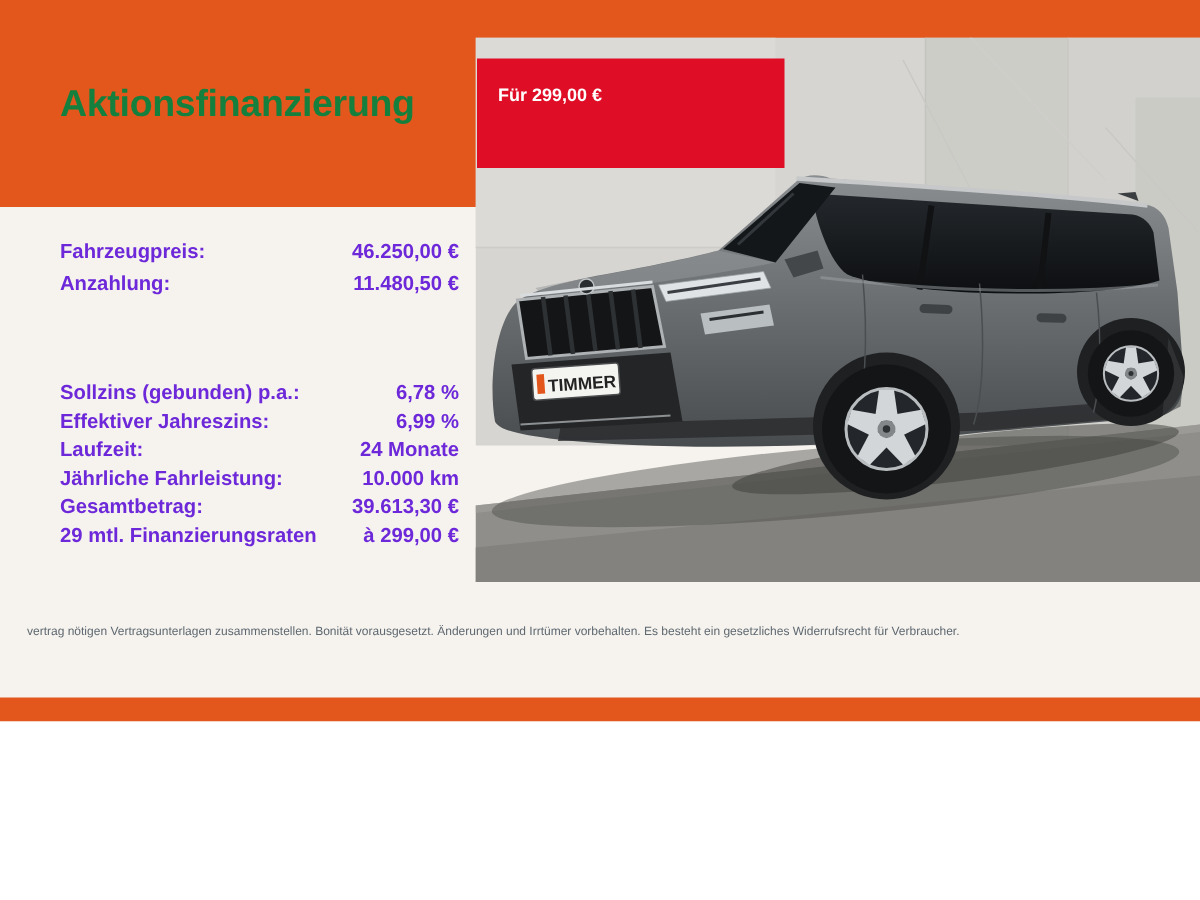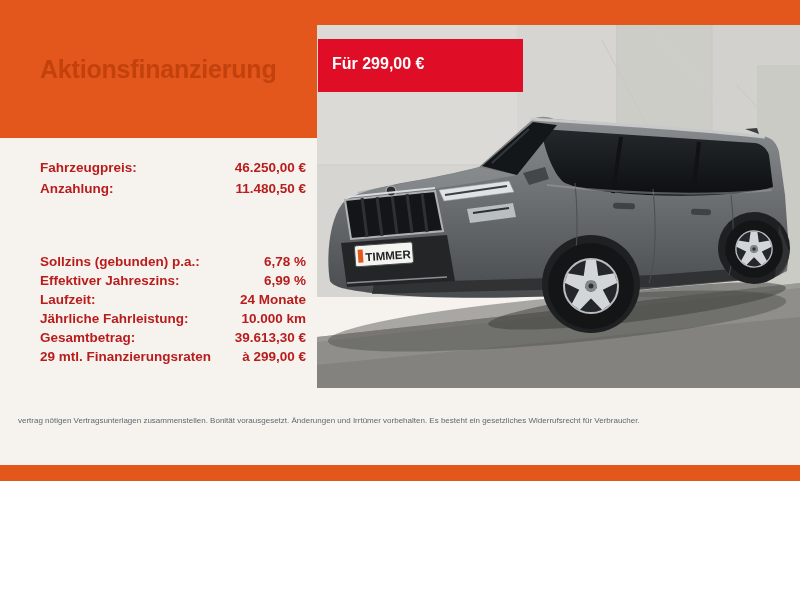--- a/index.html
+++ b/index.html
@@ -1,23 +1,23 @@
 <!DOCTYPE html>
 <html><head>
 <meta charset="utf-8">
 <style>
   html,body{margin:0;padding:0;}
   .page{position:relative;width:800px;height:600px;background:#f6f3ee;overflow:hidden;
         font-family:"Liberation Sans",sans-serif;}
   .orange-block{position:absolute;left:0;top:0;width:800px;height:138px;background:#e4571c;}
-  .headline{position:absolute;left:40px;top:55px;color:#c2410c;font-size:25px;font-weight:bold;letter-spacing:-0.2px;}
+  .headline{position:absolute;left:40px;top:55px;color:#15803d;font-size:25px;font-weight:bold;letter-spacing:-0.2px;}
   .photo{position:absolute;left:317px;top:25px;width:483px;height:363px;}
-  .offer-box{position:absolute;left:318px;top:39px;width:205px;height:53px;background:#e00d26;color:#fff;
-             box-sizing:border-box;padding:12px 0 0 14px;font-size:16px;font-weight:bold;line-height:25px;}
-  .fin-table{position:absolute;left:40px;width:266px;color:#b91c1c;font-size:13.5px;font-weight:600;}
+  .offer-box{position:absolute;left:318px;top:39px;width:205px;height:73px;background:#e00d26;color:#fff;
+             box-sizing:border-box;padding:12px 0 0 14px;font-size:12px;font-weight:bold;line-height:25px;}
+  .fin-table{position:absolute;left:40px;width:266px;color:#6d28d9;font-size:13.5px;font-weight:600;}
   .fin-prices{top:157px;}
   .fin-prices .frow{height:21px;line-height:21px;}
   .fin-terms{top:252px;}
   .fin-terms .frow{height:19px;line-height:19px;text-align:center;}
   .frow{display:flex;justify-content:space-between;}
   .disclaimer{position:absolute;left:18px;top:415px;width:770px;color:#5e6870;font-size:8px;line-height:11.5px;}
   .divider{position:absolute;left:0;top:465px;width:800px;height:16px;background:#e4571c;}
   .footer{position:absolute;left:0;top:481px;width:800px;height:119px;background:#ffffff;}
 </style>
 </head>

